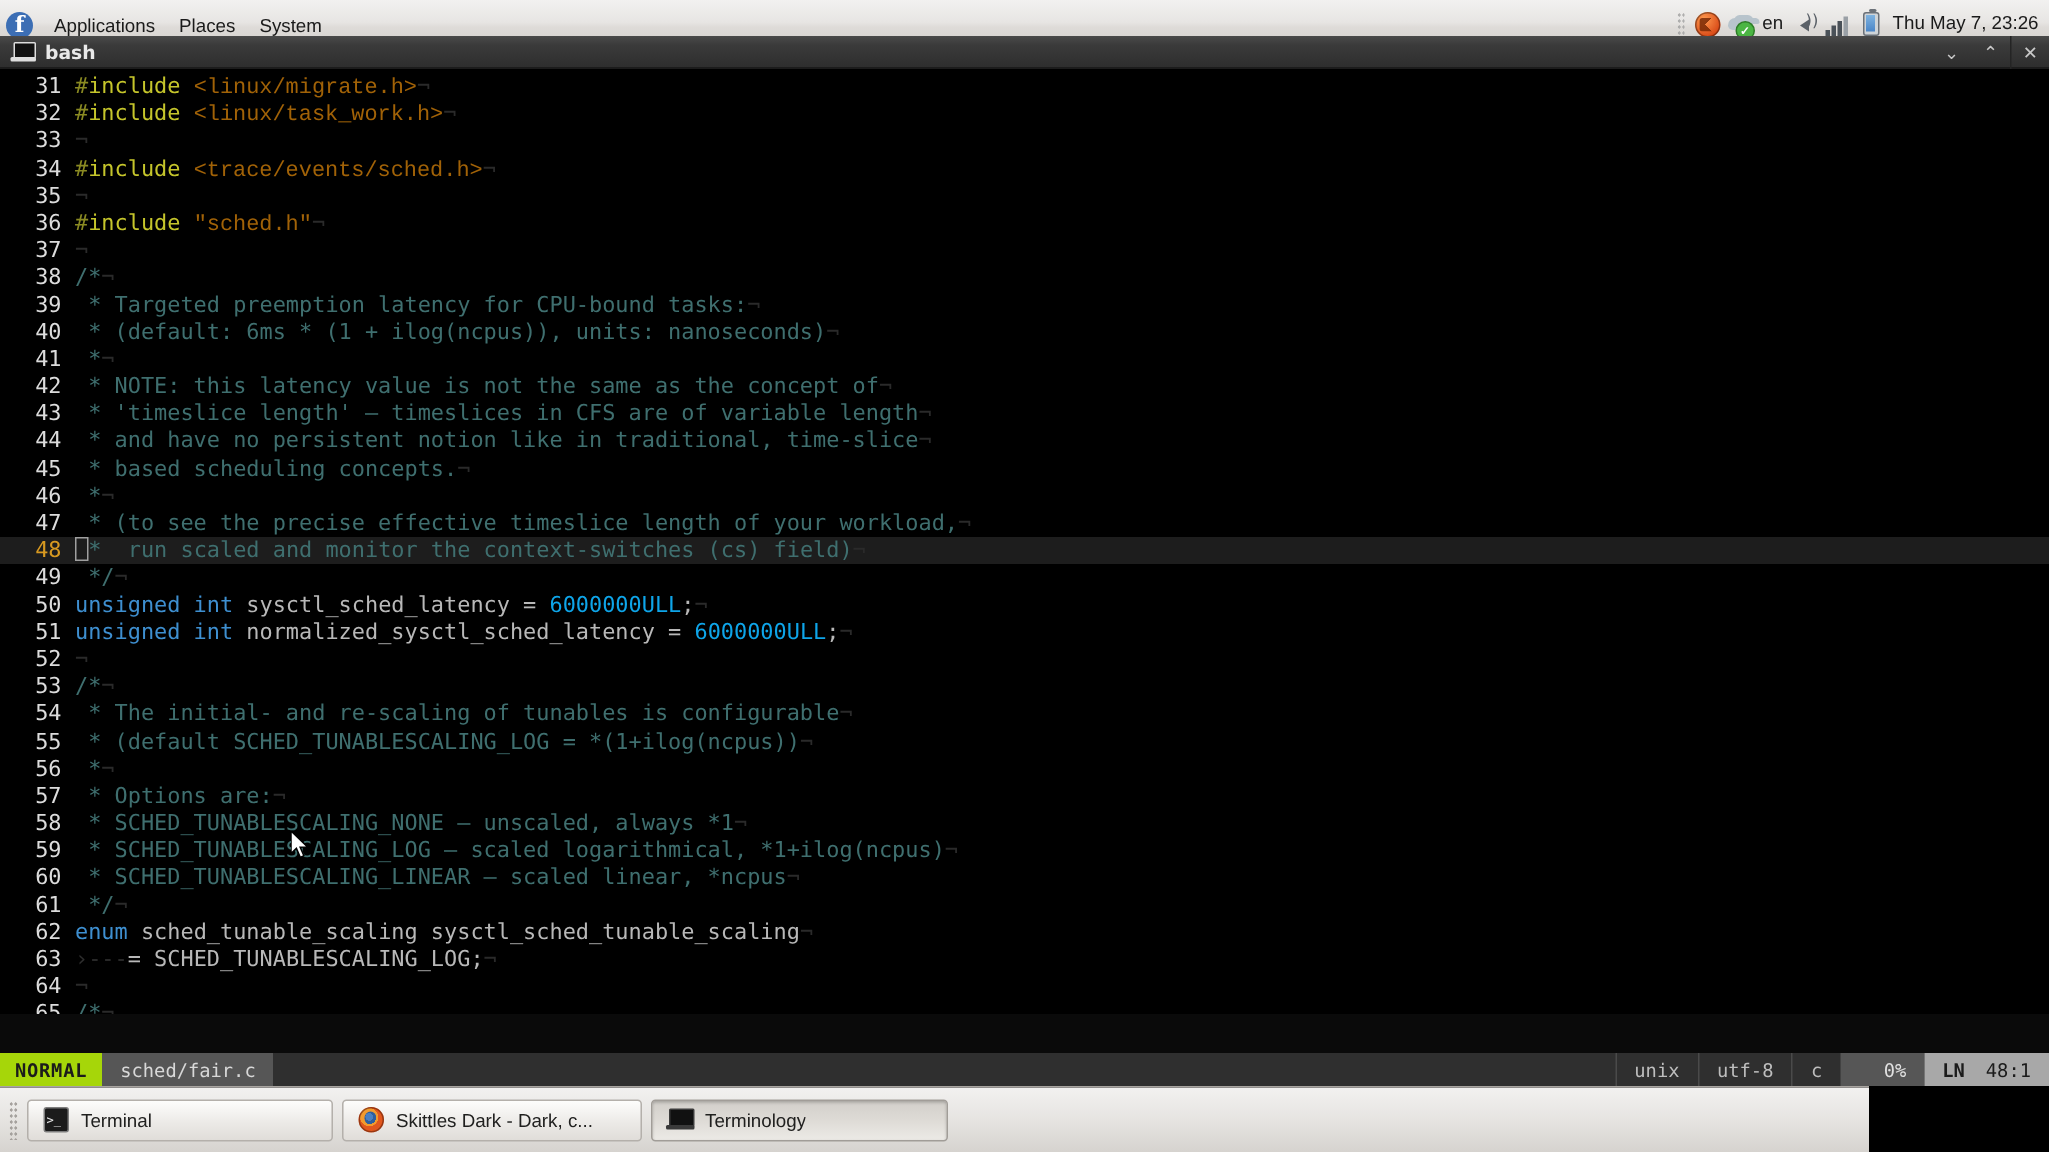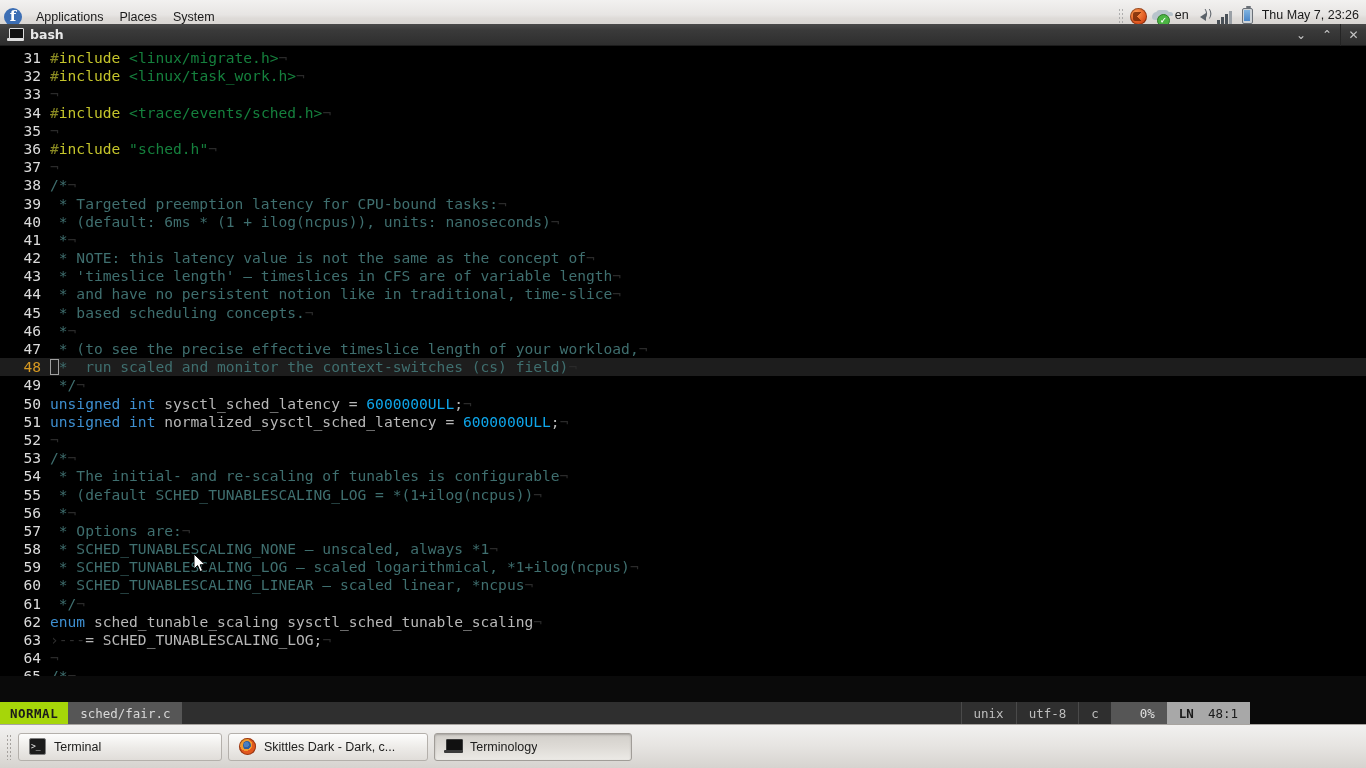--- a/index.html
+++ b/index.html
@@ -164,21 +164,21 @@
   .lnum {
     width: 50px; min-width:50px; text-align: right; padding-right: 9px;
     color: #dcdcdc; flex: 0 0 auto;
   }
   .crow.cursorline .lnum { color: #d79921; }
   .ctext { flex: 1 1 auto; }
 
   
   .tk-pp        { color:#8a8a22; }      
   .tk-inc       { color:#c5c52b; }      
-  .tk-hdr       { color:#15803d; }      
+  .tk-hdr       { color:#a16207;font-family:Liberation Mono, monospace; }      
   .tk-cmt       { color:#3f6f6f; }
   .tk-kw        { color:#3e8fd0; }      
   .tk-id        { color:#b8b8b8; }
   .tk-num       { color:#0ea5e9; }
   .tk-op        { color:#b8b8b8; }
   .tk-eol       { color:#2a2a2a; }      
   .tk-tab       { color:#2e2e2e; }      
   .cursor-blk {
     display:inline-block; width:8.8px; height:16px;
     border:1px solid #a0a0a0; background:transparent;
@@ -188,21 +188,21 @@
   
   .mouse-ptr{
     position:absolute; left:194px; top:508px;
     width:14px;height:20px; pointer-events:none;
   }
   .mouse-ptr svg{display:block;}
 
   
   .statusbar{
     position:absolute; left:0; bottom:0;
-    width:1250px; height:22px;
+    width:1366px; height:22px;
     background:#2f2f2f;
     display:flex; align-items:stretch;
     font-family:"DejaVu Sans Mono","Liberation Mono",monospace;
     font-size:12.5px;
   }
   .st-mode{
     background:#a6d609; color:#1b1b1b; font-weight:bold;
     display:flex;align-items:center; padding:0 10px; letter-spacing:.5px;
   }
   .st-file{
@@ -219,21 +219,21 @@
     display:flex;align-items:center;padding:0 12px;min-width:56px;justify-content:flex-end;
   }
   .st-ln{
     background:#a8a8a8;color:#1b1b1b;
     display:flex;align-items:center;padding:0 12px;gap:14px;
   }
   .st-ln .lbl{font-weight:bold;}
 
   
   .panel-bottom{
-    position:absolute; left:0; bottom:0; width:1366px; height:44px;
+    position:absolute; left:0; bottom:0; width:1246px; height:44px;
     background: linear-gradient(to bottom, #f2f1f0 0%, #e6e4e1 50%, #d6d3cf 100%);
     border-top:1px solid #a8a4a0;
     display:flex; align-items:center; padding: 0 6px;
   }
   .tb-grip{
     width:6px;height:26px;
     background-image: radial-gradient(#9e9a96 40%, transparent 41%);
     background-size:3px 4px;
     margin-right:6px; opacity:.9;
   }

